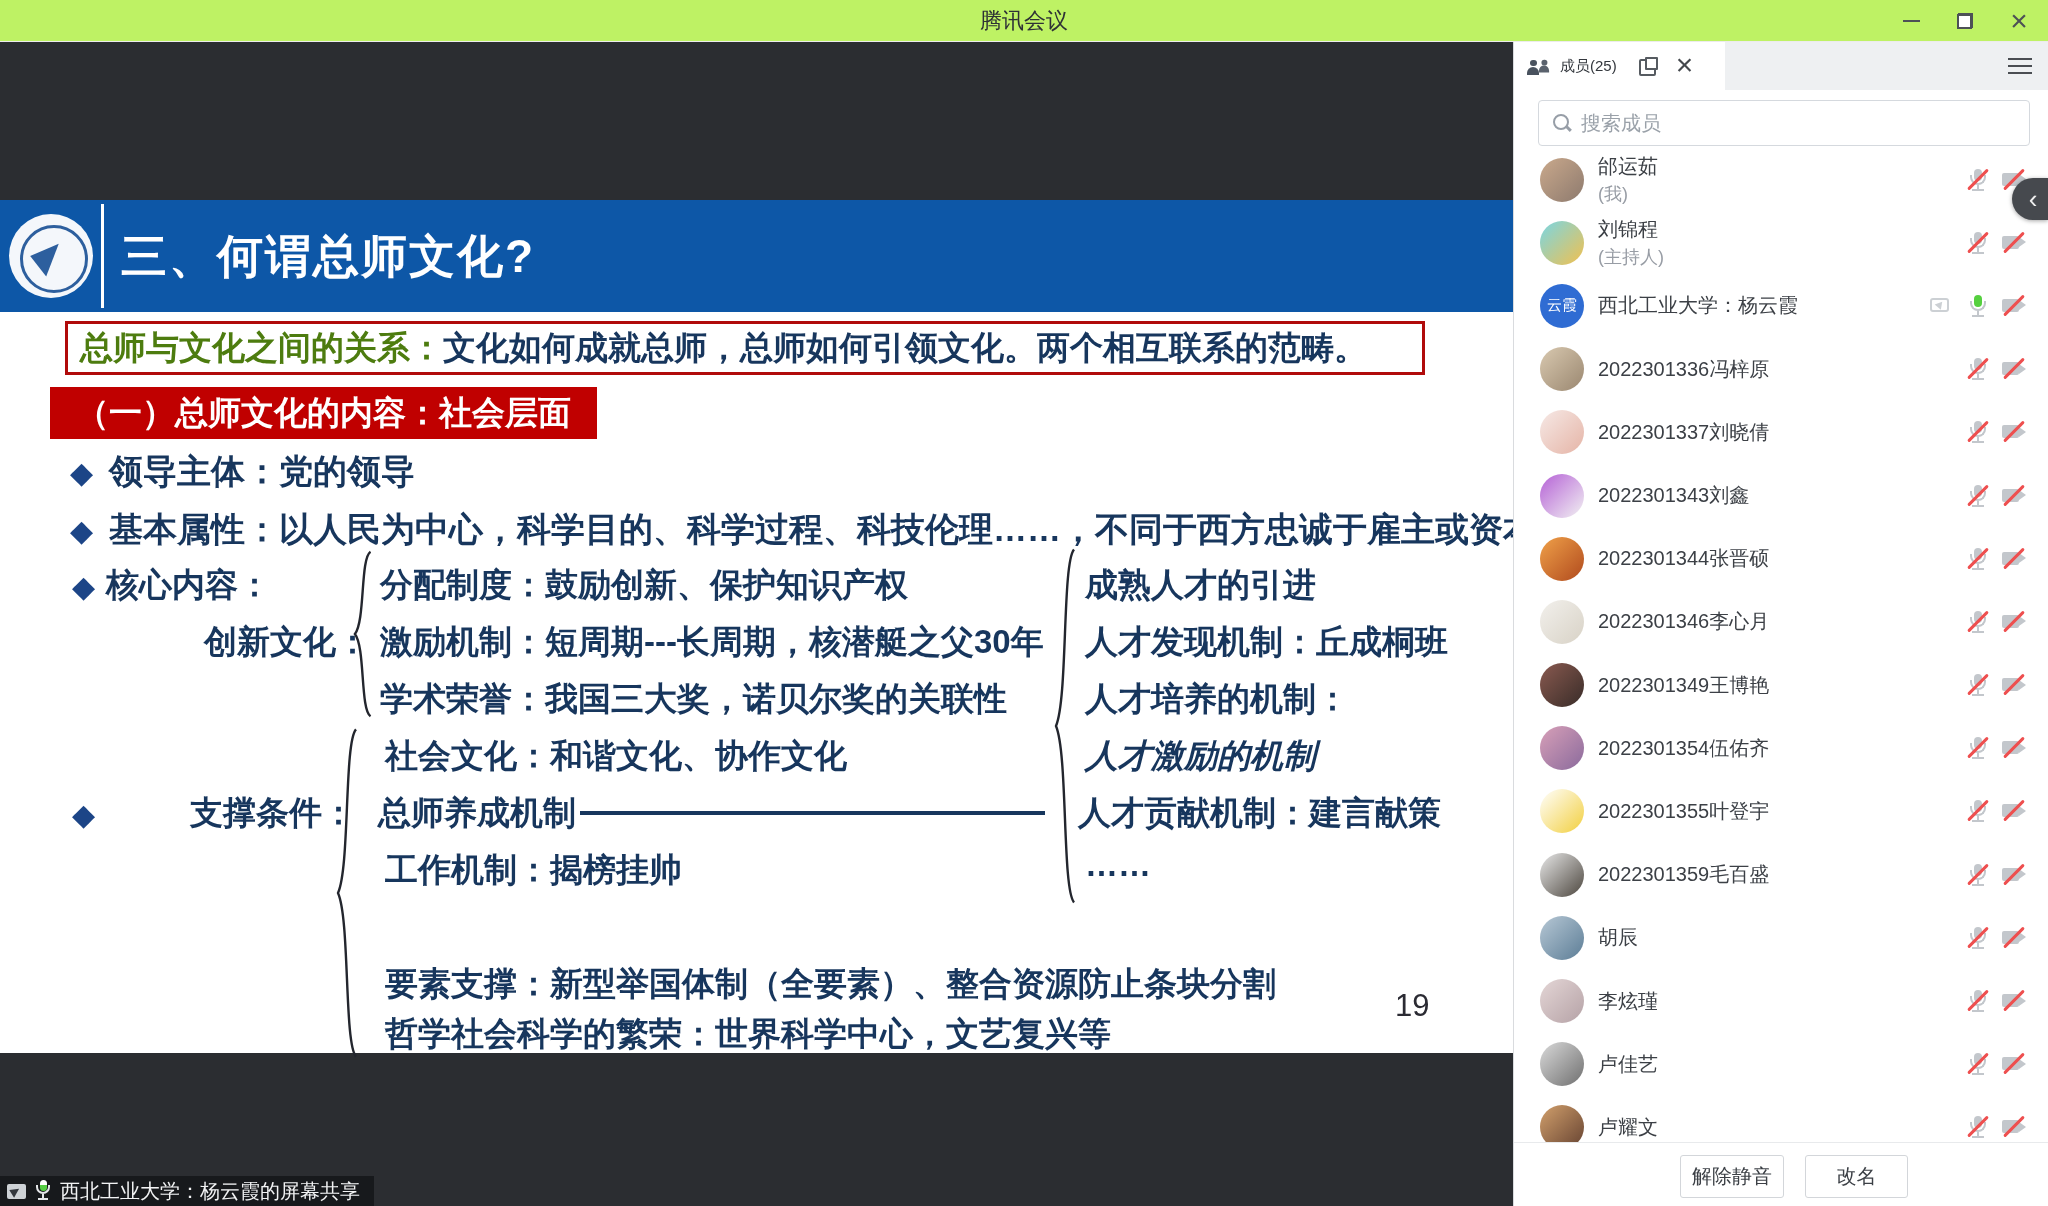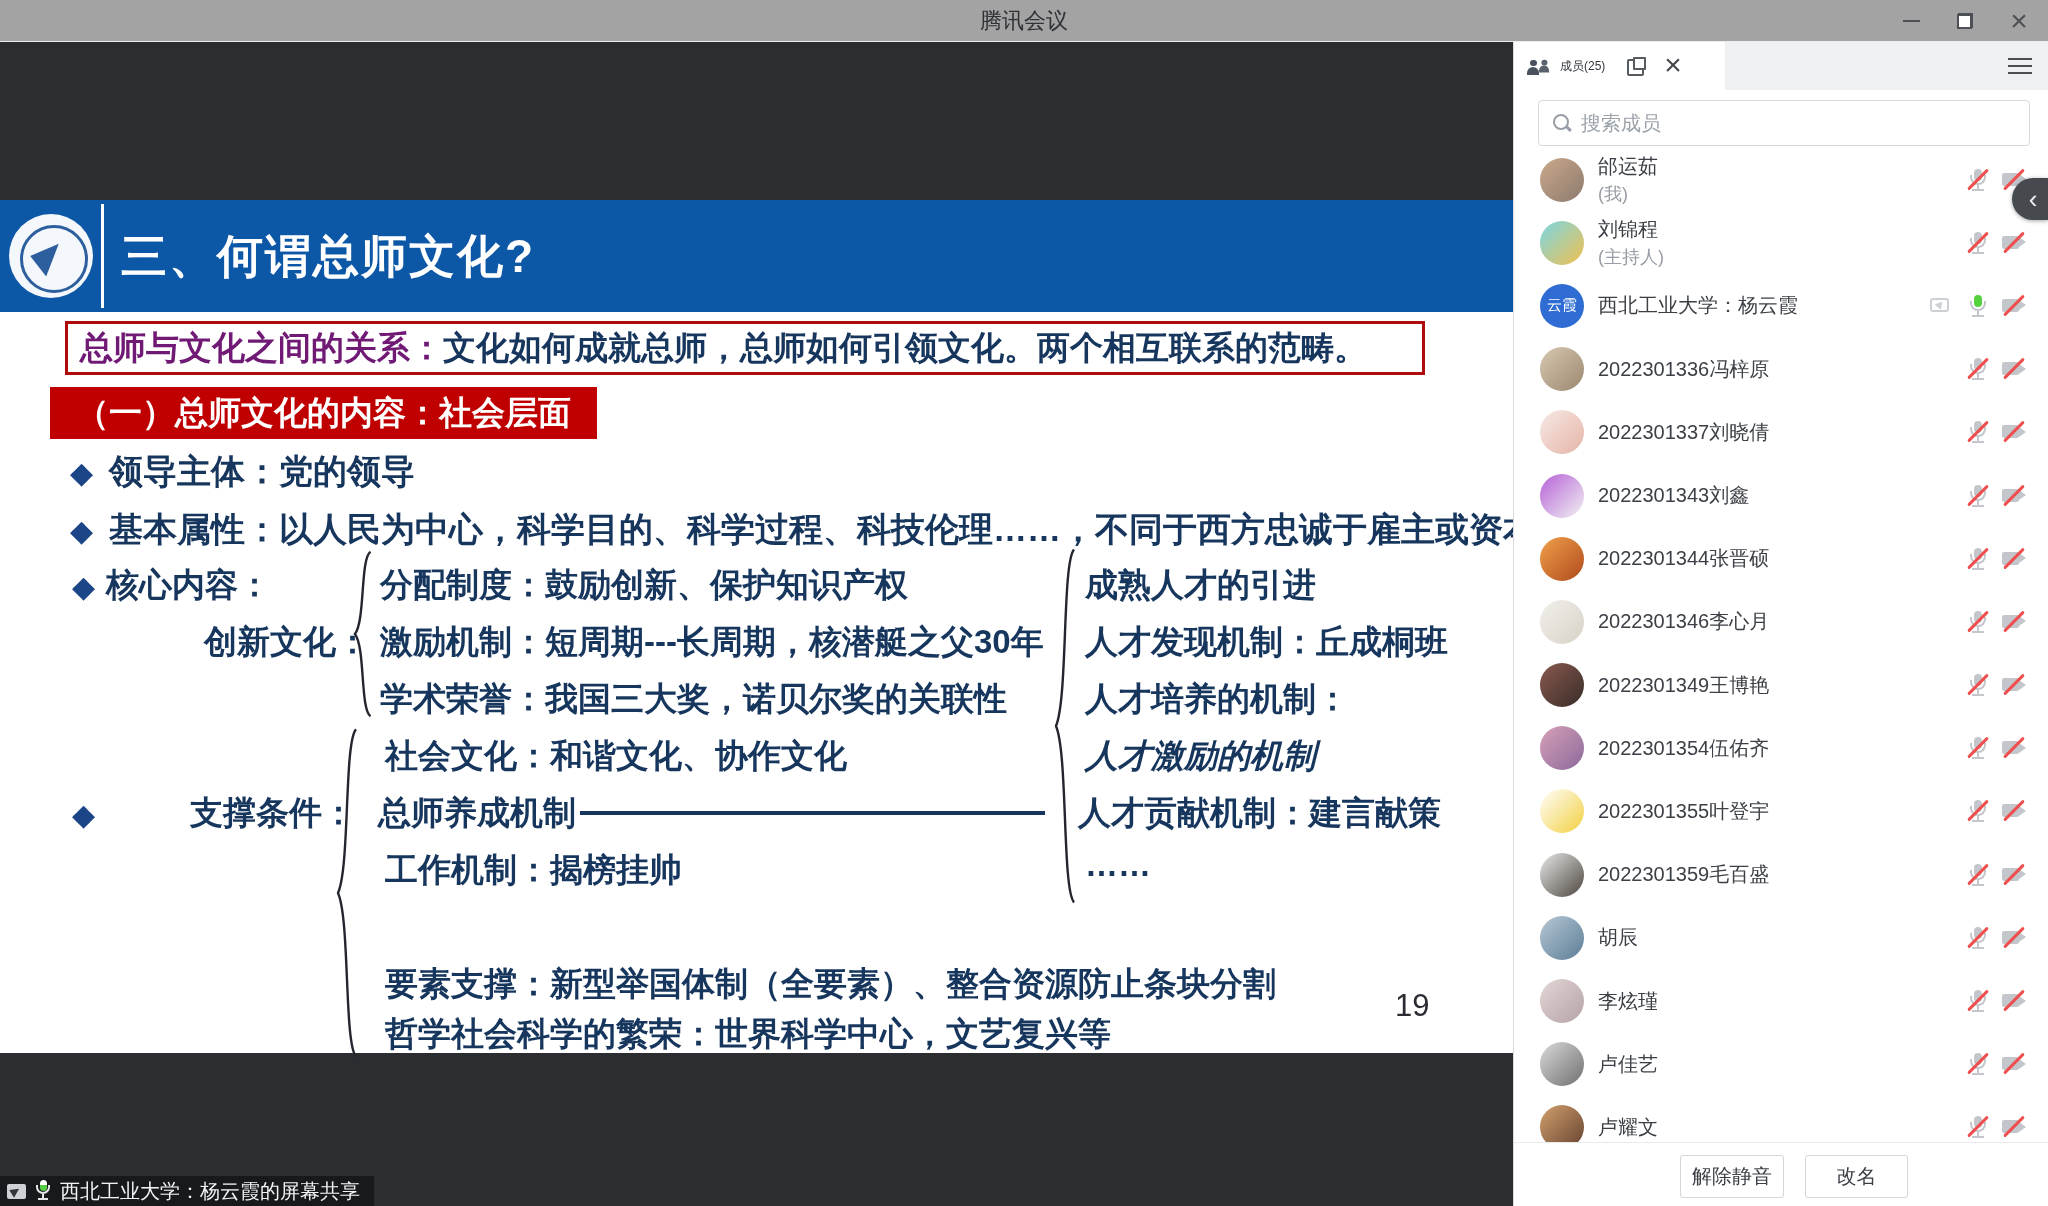--- a/index.html
+++ b/index.html
@@ -1,20 +1,20 @@
 <!DOCTYPE html>
 <html><head>
 <meta charset="utf-8">
 <style>
   * { margin:0; padding:0; box-sizing:border-box; }
   html,body { width:2048px; height:1206px; font-family:"Liberation Sans", sans-serif; }
   .app { position:relative; width:2048px; height:1206px; background:#ffffff; overflow:hidden; }
 
   
-  .titlebar { position:absolute; left:0; top:0; width:2048px; height:42px; background:#a3a3a3; border-bottom:1px solid #ececec; }
+  .titlebar { position:absolute; left:0; top:0; width:2048px; height:42px; background:#bef264; border-bottom:1px solid #ececec; }
   .app-title { position:absolute; left:0; top:0; width:100%; height:42px; line-height:42px; text-align:center; font-size:22px; color:#2e3136; }
   .winctl { position:absolute; right:14px; top:0; height:42px; display:flex; align-items:center; gap:24px; }
   .winbtn { width:30px; height:30px; display:flex; align-items:center; justify-content:center; cursor:pointer; }
   .ic-min { width:17px; height:2.4px; background:#4d5156; }
   .ic-max { position:relative; width:16px; height:16px; }
   .ic-max::before { content:""; position:absolute; right:0; top:0; width:11px; height:11px; border:2px solid #4d5156; }
   .ic-max::after { content:""; position:absolute; left:0; bottom:0; width:11px; height:11px; border:2px solid #4d5156; background:#ffffff; }
   .ic-close::before { content:"×"; font-size:30px; color:#4d5156; line-height:26px; }
 
   
@@ -25,21 +25,21 @@
   .slide-head { position:absolute; left:0; top:0; width:1513px; height:112px; background:#0d57a7; }
   .logo { position:absolute; left:9px; top:14px; width:84px; height:84px; border-radius:50%; background:#f4f7fb; }
   .logo::before { content:""; position:absolute; left:11px; top:11px; width:62px; height:62px; border-radius:50%; border:3px solid #2d5f9e; }
   .logo-plane { position:absolute; left:26px; top:30px; width:0; height:0; border-left:30px solid #2d5f9e; border-top:8px solid transparent; border-bottom:18px solid transparent; transform:rotate(-38deg); }
   .head-vline { position:absolute; left:101px; top:4px; width:3px; height:104px; background:#ffffff; }
   .slide-title { position:absolute; left:121px; top:0; height:112px; line-height:112px; color:#ffffff; font-size:46px; font-weight:700; letter-spacing:2px; white-space:nowrap; }
 
   .slide-body { position:absolute; left:0; top:112px; width:1513px; height:741px; background:#ffffff; }
 
   .redbox { position:absolute; left:65px; top:9px; width:1360px; height:54px; border:3px solid #b00b0b; display:flex; align-items:center; padding-left:12px; white-space:nowrap; }
-  .redbox .lab { color:#701a75; font-weight:700; font-size:33px; }
+  .redbox .lab { color:#4d7c0f; font-weight:700; font-size:33px; }
   .redbox .txt { color:#17365d; font-weight:700; font-size:33px; }
 
   .banner { position:absolute; left:50px; top:75px; height:52px; background:#c00000; color:#ffffff; font-weight:700; font-size:33px; line-height:52px; padding:0 26px; white-space:nowrap; }
 
   .bullet { position:absolute; display:flex; gap:16px; align-items:center; height:40px; white-space:nowrap; }
   .diamond::before { content:"◆"; color:#1c4587; font-size:30px; }
   .btext { color:#17365d; font-weight:700; font-size:34px; }
 
   .lnB { position:absolute; white-space:nowrap; font-weight:700; color:#17365d; font-size:33px; line-height:40px; height:40px; }
   .dash-ext { display:inline-block; width:465px; height:0; border-top:4px solid #17365d; vertical-align:middle; margin-left:4px; }
@@ -55,21 +55,21 @@
   .pill-mic .cap { position:absolute; left:4.5px; top:0; width:7px; height:11px; border-radius:3.5px; background:linear-gradient(180deg,#ffffff 45%, #57cf45 45%); }
   .pill-mic .arc { position:absolute; left:1px; top:5px; width:14px; height:9px; border:2px solid #e4e6e9; border-top:none; border-radius:0 0 8px 8px; }
   .pill-mic .stem { position:absolute; left:7px; top:14px; width:2px; height:4px; background:#e4e6e9; }
   .pill-mic .base { position:absolute; left:3px; top:18px; width:10px; height:2px; background:#e4e6e9; }
   .pill-text { color:#f2f3f4; font-size:20px; white-space:nowrap; }
 
   
   .panel { position:absolute; left:1513px; top:42px; width:535px; height:1164px; background:#ffffff; border-left:1px solid #d9dbde; }
   .tabbar { position:absolute; left:0; top:0; width:100%; height:48px; background:#eef0f2; }
   .tab-members { position:absolute; left:0; top:0; width:211px; height:48px; background:#ffffff; display:flex; align-items:center; padding-left:12px; gap:8px; cursor:pointer; }
-  .tab-label { font-size:12px; color:#33373d; }
+  .tab-label { font-size:15px; color:#33373d; }
   .people-icon { position:relative; width:26px; height:19px; }
   .people-icon .pp { position:absolute; bottom:1px; width:12px; height:8px; background:#49525e; border-radius:6px 6px 0 0; }
   .people-icon .pp::before { content:""; position:absolute; left:3px; top:-7px; width:6.5px; height:6.5px; border-radius:50%; background:#49525e; }
   .people-icon .p-front { left:1px; }
   .people-icon .p-back { right:2px; bottom:3px; transform:scale(.85); opacity:.9; }
   .popout-icon { position:relative; width:19px; height:19px; margin-left:14px; cursor:pointer; }
   .popout-icon::before { content:""; position:absolute; left:0; bottom:0; width:13px; height:13px; border:2px solid #565b61; border-radius:2px; }
   .popout-icon::after { content:""; position:absolute; right:0; top:0; width:9px; height:9px; border:2px solid #565b61; background:#ffffff; border-radius:1px; }
   .tab-close { margin-left:10px; cursor:pointer; width:20px; height:28px; }
   .tab-close::before { content:"×"; font-size:30px; color:#44484d; line-height:26px; }

